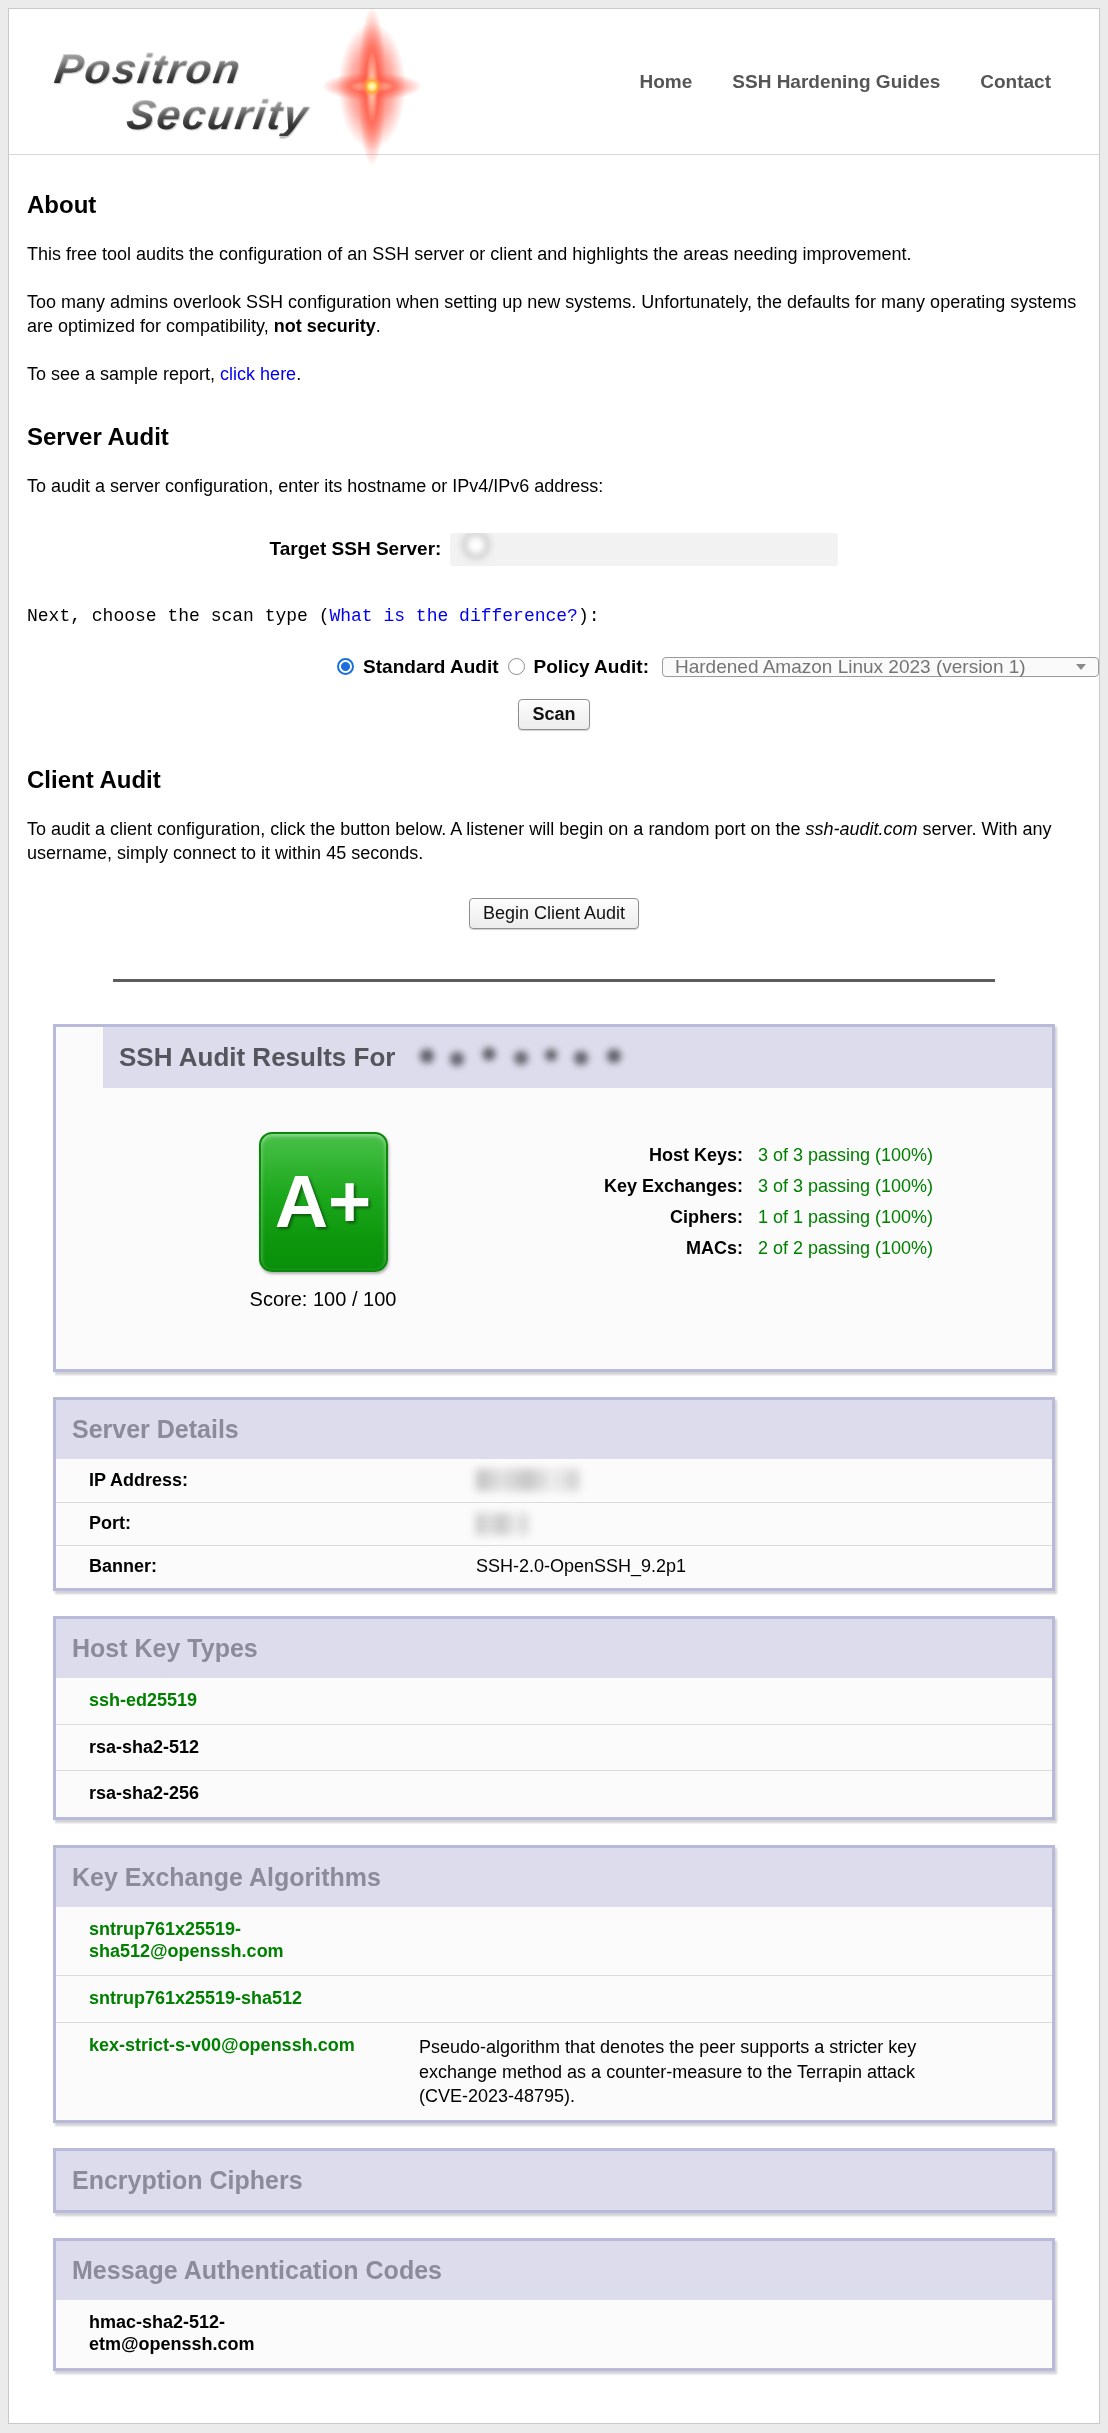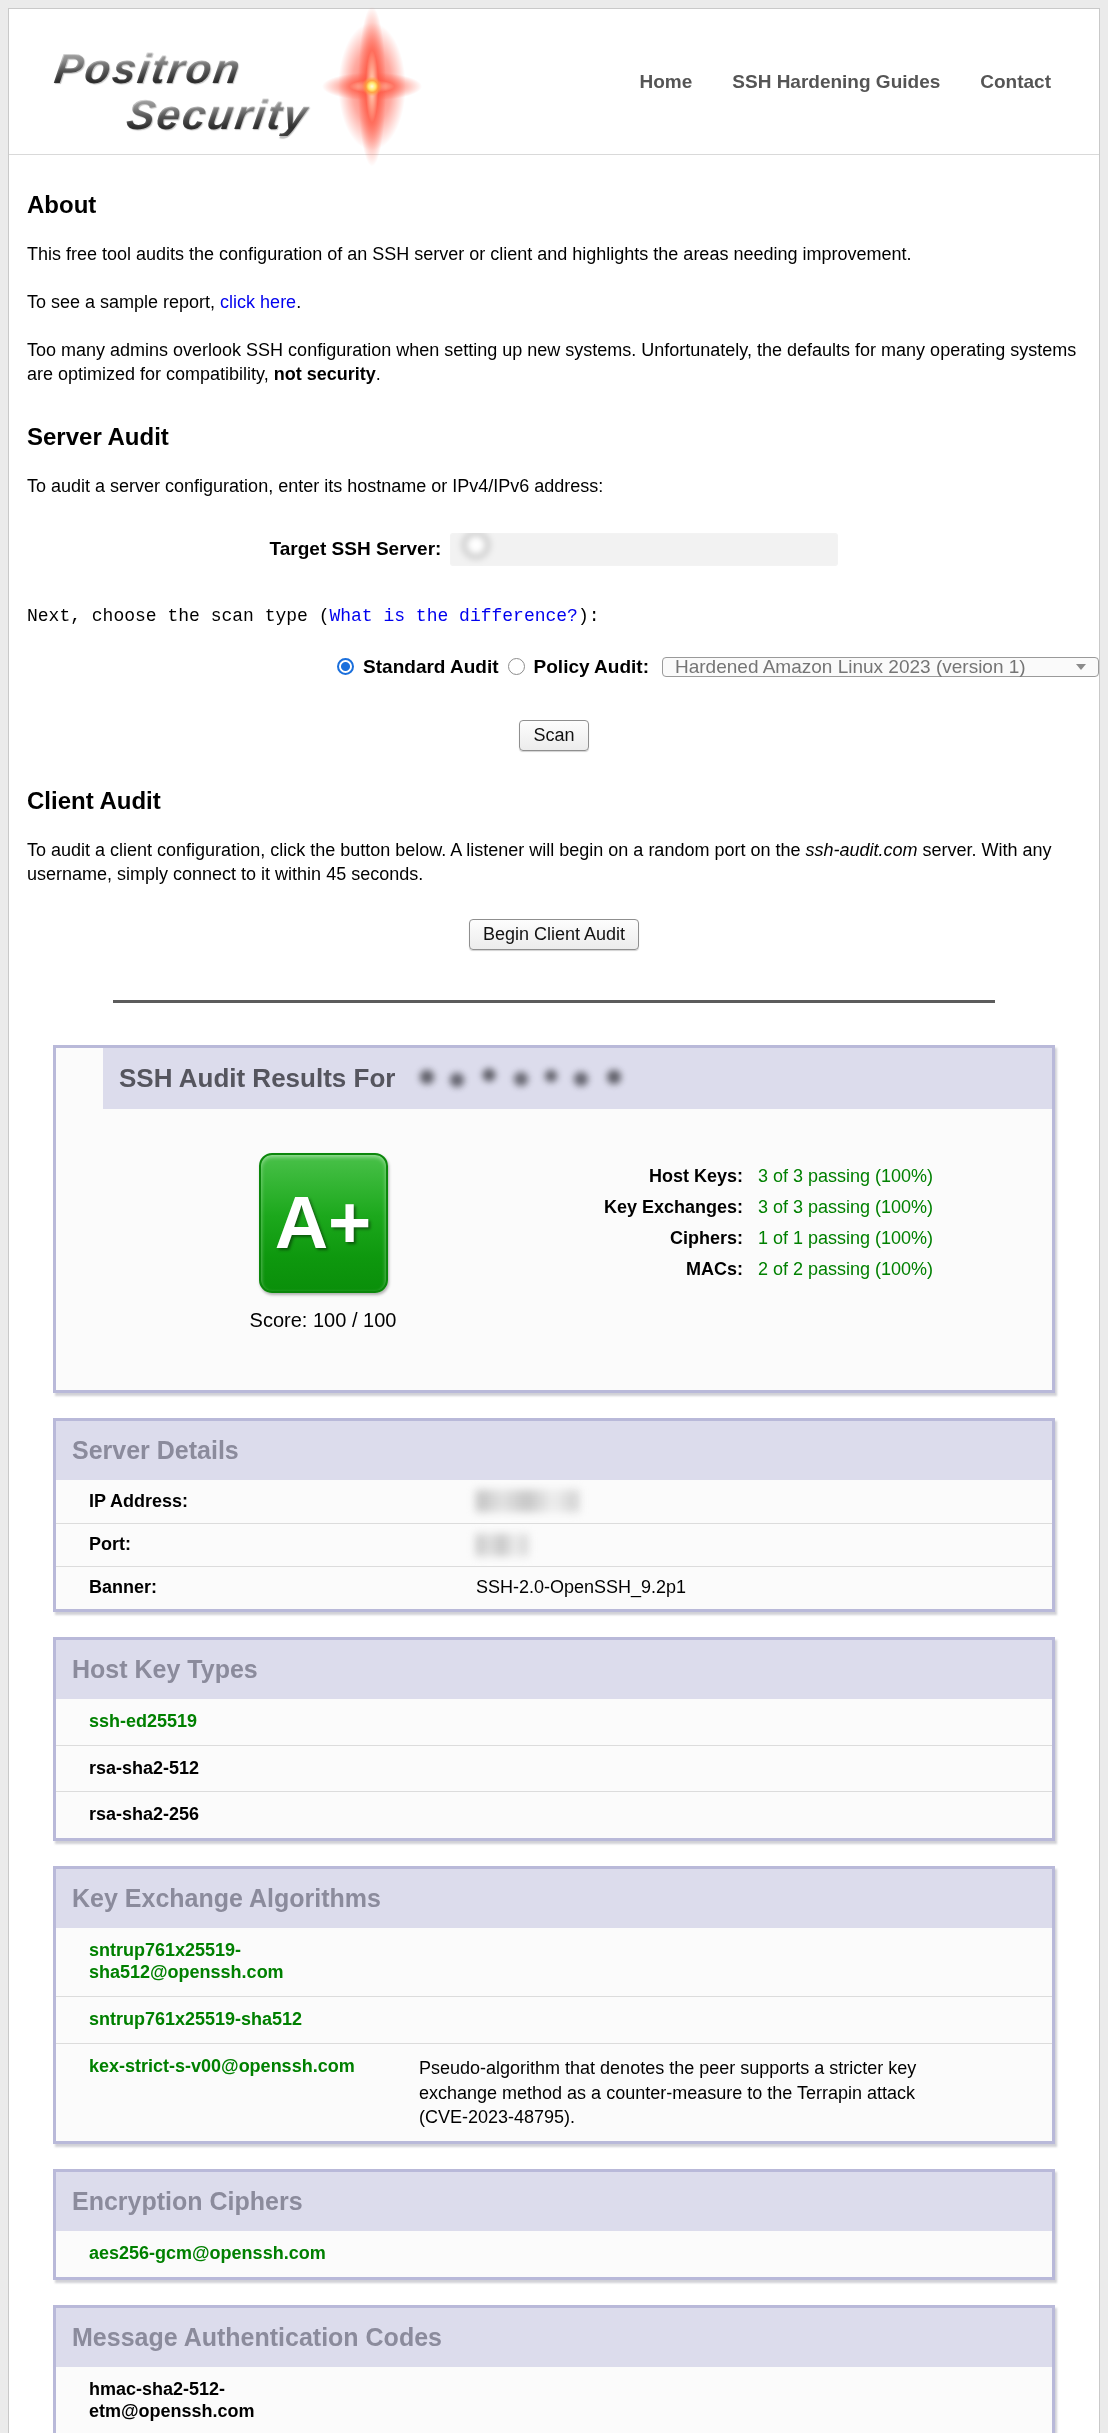--- a/index.html
+++ b/index.html
@@ -58,21 +58,21 @@
   .fake-select { width:437px; height:20px; border:1px solid #9a9a9a; border-radius:4px;
                  background:#fafafa; color:#757575; font-size:19px; font-weight:normal;
                  display:flex; align-items:center; justify-content:space-between;
                  padding:0 12px; margin-left:4px; cursor:pointer; }
   .chevron { width:0; height:0; border-left:5px solid transparent; border-right:5px solid transparent;
              border-top:6px solid #8b8b8b; }
   .btn-row { text-align:center; }
   .btn { display:inline-block; font-family:"Liberation Sans",sans-serif; font-size:18px; color:#111;
          padding:4px 13px; border:1px solid #8f8f8f; border-radius:4px;
          background:linear-gradient(#fdfdfd,#ececec); box-shadow:0 1px 1px rgba(0,0,0,0.18); cursor:pointer; }
-  .scan-row { margin-top:42px; }
+  .scan-row { margin-top:21px;font-weight:bold; }
   .begin-row { margin-top:32px; }
 
   hr.sep { margin:50px auto 0; width:882px; border:none; border-top:3px solid #5c5c5c; }
 
   
   .section { margin:25px 44px 0; border:3px solid #b9b9d9; background:#fbfbfb;
              box-shadow:2px 3px 2px rgba(100,100,120,0.30); }
   .section.results { margin-top:42px;padding-left:47px; }
   .section-header { background:#dcdcec; padding:15px 16px; font-size:25px; font-weight:bold; color:#8b8b9c; }
   .section.results .section-header { color:#55555e; font-size:26px; display:flex; align-items:center; gap:14px; }
@@ -126,22 +126,22 @@
     </div>
     <div class="nav">
       <a>Home</a>
       <a>SSH Hardening Guides</a>
       <a>Contact</a>
     </div>
   </div>
 
   <h2 class="sec">About</h2>
   <p class="copy">This free tool audits the configuration of an SSH server or client and highlights the areas needing improvement.</p>
+  <p class="copy"><span>Too many admins overlook SSH configuration when setting up new systems. Unfortunately, the defaults for many operating systems are optimized for compatibility, </span><span class="strong">not security</span><span>.</span></p>
   <p class="copy"><span>To see a sample report, </span><a class="inline-link">click here</a><span>.</span></p>
-  <p class="copy"><span>Too many admins overlook SSH configuration when setting up new systems. Unfortunately, the defaults for many operating systems are optimized for compatibility, </span><span class="strong">not security</span><span>.</span></p>
 
   <h2 class="sec">Server Audit</h2>
   <p class="copy">To audit a server configuration, enter its hostname or IPv4/IPv6 address:</p>
   <div class="target-row">
     <span>Target SSH Server:</span>
     <span class="redacted-input">
         <span class="smudge"></span>
       </span>
   </div>
   <p class="scan-type"><span>Next, choose the scan type (</span><a class="inline-link">What is the difference?</a><span>):</span></p>
@@ -244,25 +244,20 @@
       </div>
       <div class="erow">
         <span class="ename green">kex-strict-s-v00@openssh.com</span>
         <span class="enote">Pseudo-algorithm that denotes the peer supports a stricter key exchange method as a counter-measure to the Terrapin attack (CVE-2023-48795).</span>
       </div>
     </div>
   </div>
 
   <div class="section">
     <div class="section-header">Encryption Ciphers</div>
-    <div>
-      <div class="erow">
-          <span class="ename green">aes256-gcm@openssh.com</span>
-        </div>
-    </div>
   </div>
 
   <div class="section">
     <div class="section-header">Message Authentication Codes</div>
     <div>
       <div class="erow">
           <span class="ename">hmac-sha2-512-etm@openssh.com</span>
         </div>
 
     </div>

